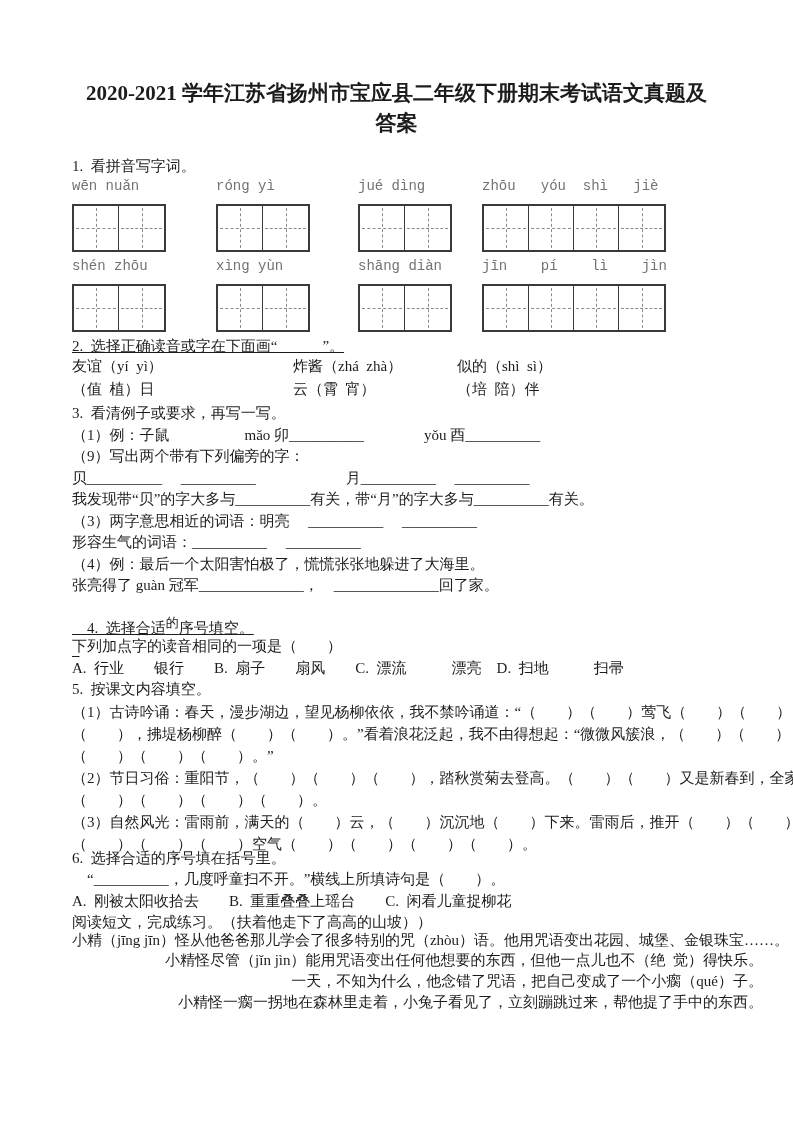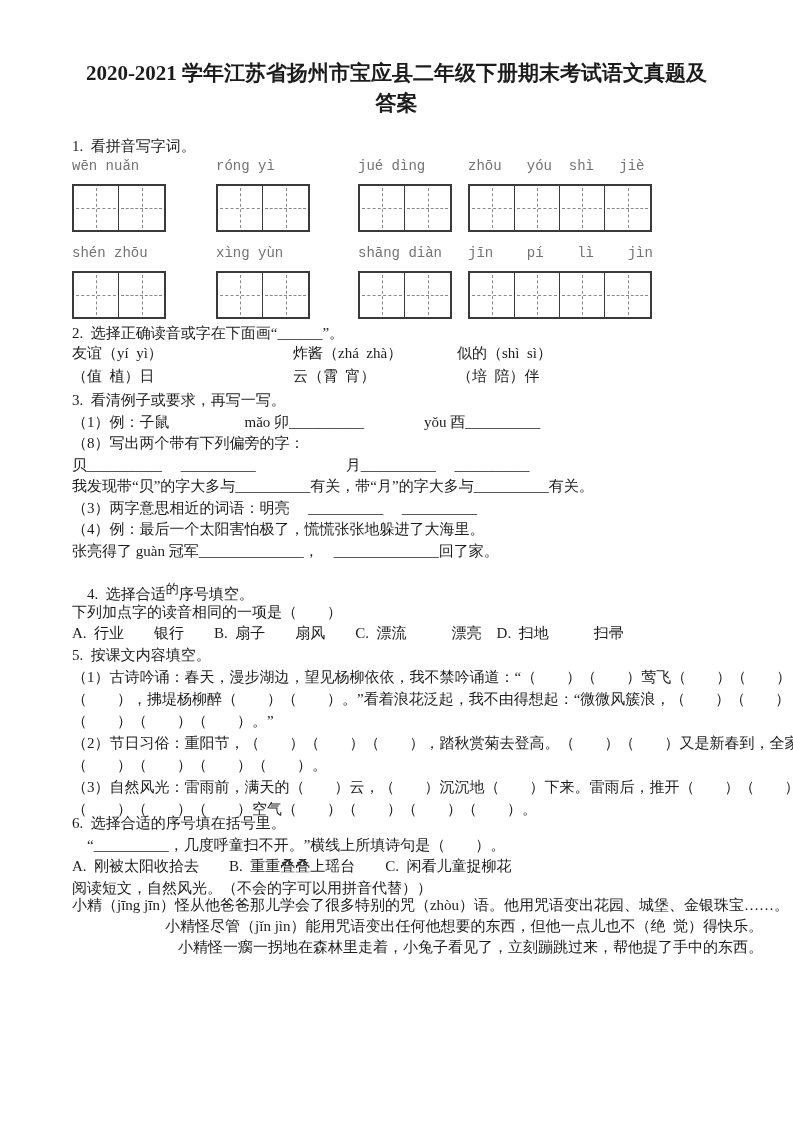--- a/index.html
+++ b/index.html
@@ -1,40 +1,40 @@
 <!DOCTYPE html>
 <html><head>
 <meta charset="utf-8">
 <style>
   html,body{margin:0;padding:0;background:#fff;}
   .page{
     width:793px;height:1122px;background:#fff;position:relative;overflow:hidden;
-    box-sizing:border-box;padding:58px 30px 0 72px;
+    box-sizing:border-box;padding:78px 30px 0 72px;
     font-family:"Liberation Serif","DejaVu Serif",serif;
     color:#1c1c1c;font-size:15px;
   }
   .title{font-weight:bold;font-size:21px;line-height:30px;text-align:center;
          margin-left:-72px;margin-right:-30px;white-space:pre;}
   .t2{margin-top:0;}
   .ln{white-space:pre;line-height:21.5px;height:21.5px;}
   .pos-row{position:relative;}
   .pp{position:absolute;top:0;white-space:pre;}
-  .off0{left:0}.off1{left:144px}.off2{left:286px}.off3{left:396px}
+  .off0{left:0}.off1{left:144px}.off2{left:286px}.off3{left:410px}
   .qoff0{left:0}.qoff1{left:221px}.qoff2{left:385px}
   .pinyin{font-family:"Liberation Mono","DejaVu Sans Mono",monospace;font-size:14px;height:24px;color:#737373;}
   .boxes{height:46px;margin-top:2px;margin-bottom:6px;}
   .box-group{position:absolute;top:0;display:flex;border:2px solid #3a3a3a;background:#fff;}
   .box-cell{width:45px;height:44px;position:relative;border-right:1px solid #3a3a3a;box-sizing:border-box;}
   .box-cell:last-child{border-right:none;}
   .box-cell::before{content:"";position:absolute;left:50%;top:2px;bottom:2px;border-left:1px dashed #8a8a8a;}
   .box-cell::after{content:"";position:absolute;top:50%;left:2px;right:2px;border-top:1px dashed #8a8a8a;}
   .q2row{height:23px;}
-  .mt10{}
+  .mt10{text-decoration:underline;}
   .mt8{margin-top:18px;}
-  .mt6{margin-top:15px;text-decoration:underline;}
+  .mt6{margin-top:8px;text-decoration:underline;}
   .mtneg{margin-top:-7px;}
   .sup{position:relative;top:-6px;font-size:13px;}
   .q5ln{line-height:22px;height:22px;}
   .pln{line-height:20.8px;height:20.8px;}
   .passage{margin-top:-4px;text-align:right;}
 </style>
 </head>
 <body>
 
 <div class="page">
@@ -103,24 +103,25 @@
     <span class="pp qoff2">似的（shì  sì）</span>
   </div>
   <div class="pos-row q2row">
     <span class="pp qoff0">（值  植）日</span>
     <span class="pp qoff1">云（霄  宵）</span>
     <span class="pp qoff2">（培  陪）伴</span>
   </div>
 
   <div class="ln">3.  看清例子或要求，再写一写。</div>
   <div class="ln">（1）例：子鼠　　　　　mǎo 卯__________　　　　yǒu 酉__________</div>
-  <div class="ln">（8）写出两个带有下列偏旁的字：</div>
+  <div class="ln">（9）写出两个带有下列偏旁的字：</div>
   <div class="ln">贝__________　 __________　　　　　　月__________　 __________</div>
   <div class="ln">我发现带“贝”的字大多与__________有关，带“月”的字大多与__________有关。</div>
   <div class="ln">（3）两字意思相近的词语：明亮　 __________　 __________</div>
+  <div class="ln">形容生气的词语：__________　 __________</div>
   <div class="ln">（4）例：最后一个太阳害怕极了，慌慌张张地躲进了大海里。</div>
   <div class="ln">张亮得了 guàn 冠军______________，　______________回了家。</div>
 
   <div class="ln mt10">
     <span>4.  选择合适</span><span class="sup">的</span><span>序号填空。</span>
   </div>
   <div class="ln mt8">下列加点字的读音相同的一项是（　　）</div>
   <div class="ln">A.  行业　　银行　　B.  扇子　　扇风　　C.  漂流　　　漂亮　D.  扫地　　　扫帚</div>
 
   <div class="ln">5.  按课文内容填空。</div>
@@ -129,20 +130,21 @@
   <div class="ln q5ln">（　　）（　　）（　　）。”</div>
   <div class="ln q5ln">（2）节日习俗：重阳节，（　　）（　　）（　　），踏秋赏菊去登高。（　　）（　　）又是新春到，全家（　　）</div>
   <div class="ln q5ln">（　　）（　　）（　　）（　　）。</div>
   <div class="ln q5ln">（3）自然风光：雷雨前，满天的（　　）云，（　　）沉沉地（　　）下来。雷雨后，推开（　　）（　　），</div>
   <div class="ln q5ln">（　　）（　　）（　　）空气（　　）（　　）（　　）（　　）。</div>
 
   <div class="ln mtneg">6.  选择合适的序号填在括号里。</div>
   <div class="ln">　“__________，几度呼童扫不开。”横线上所填诗句是（　　）。</div>
   <div class="ln">A.  刚被太阳收拾去　　B.  重重叠叠上瑶台　　C.  闲看儿童捉柳花</div>
 
-  <div class="ln">阅读短文，自然风光。（不会的字可以用拼音代替））</div>
+  <div class="ln">阅读短文，完成练习。（扶着他走下了高高的山坡））</div>
   <div class="passage">
     <div class="ln pln">小精（jīng jīn）怪从他爸爸那儿学会了很多特别的咒（zhòu）语。他用咒语变出花园、城堡、金银珠宝……。</div>
     <div class="ln pln">小精怪尽管（jǐn jìn）能用咒语变出任何他想要的东西，但他一点儿也不（绝  觉）得快乐。</div>
+    <div class="ln pln">一天，不知为什么，他念错了咒语，把自己变成了一个小瘸（qué）子。</div>
     <div class="ln pln">小精怪一瘸一拐地在森林里走着，小兔子看见了，立刻蹦跳过来，帮他提了手中的东西。</div>
   </div>
 
 </div>
 
 </body></html>

